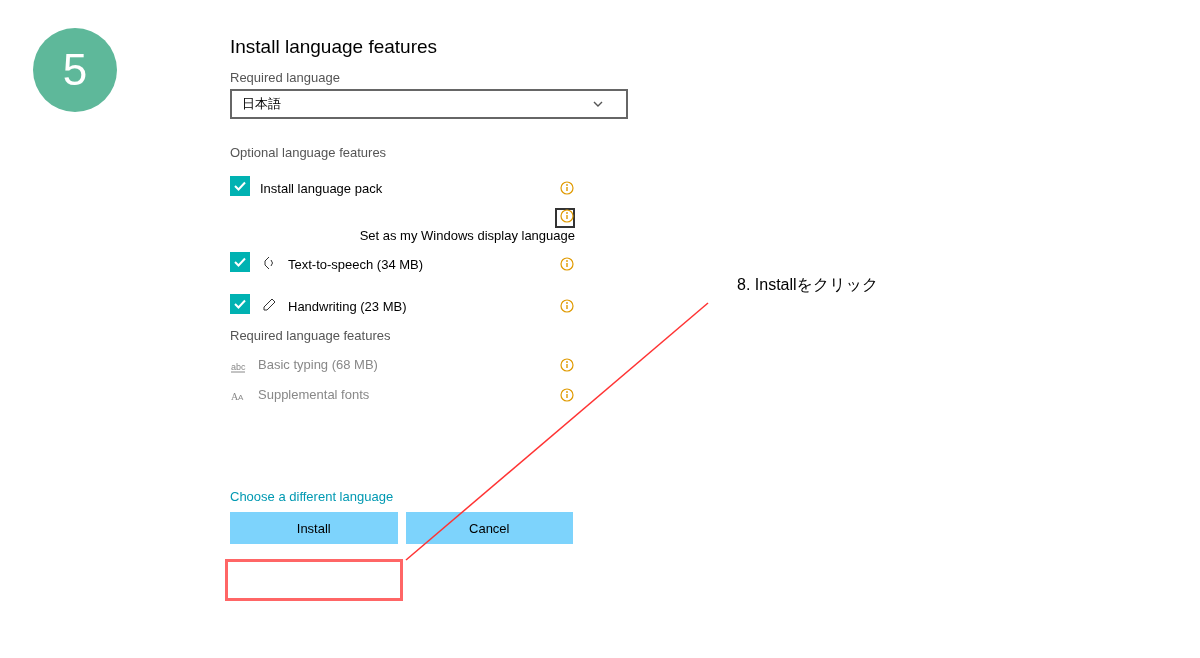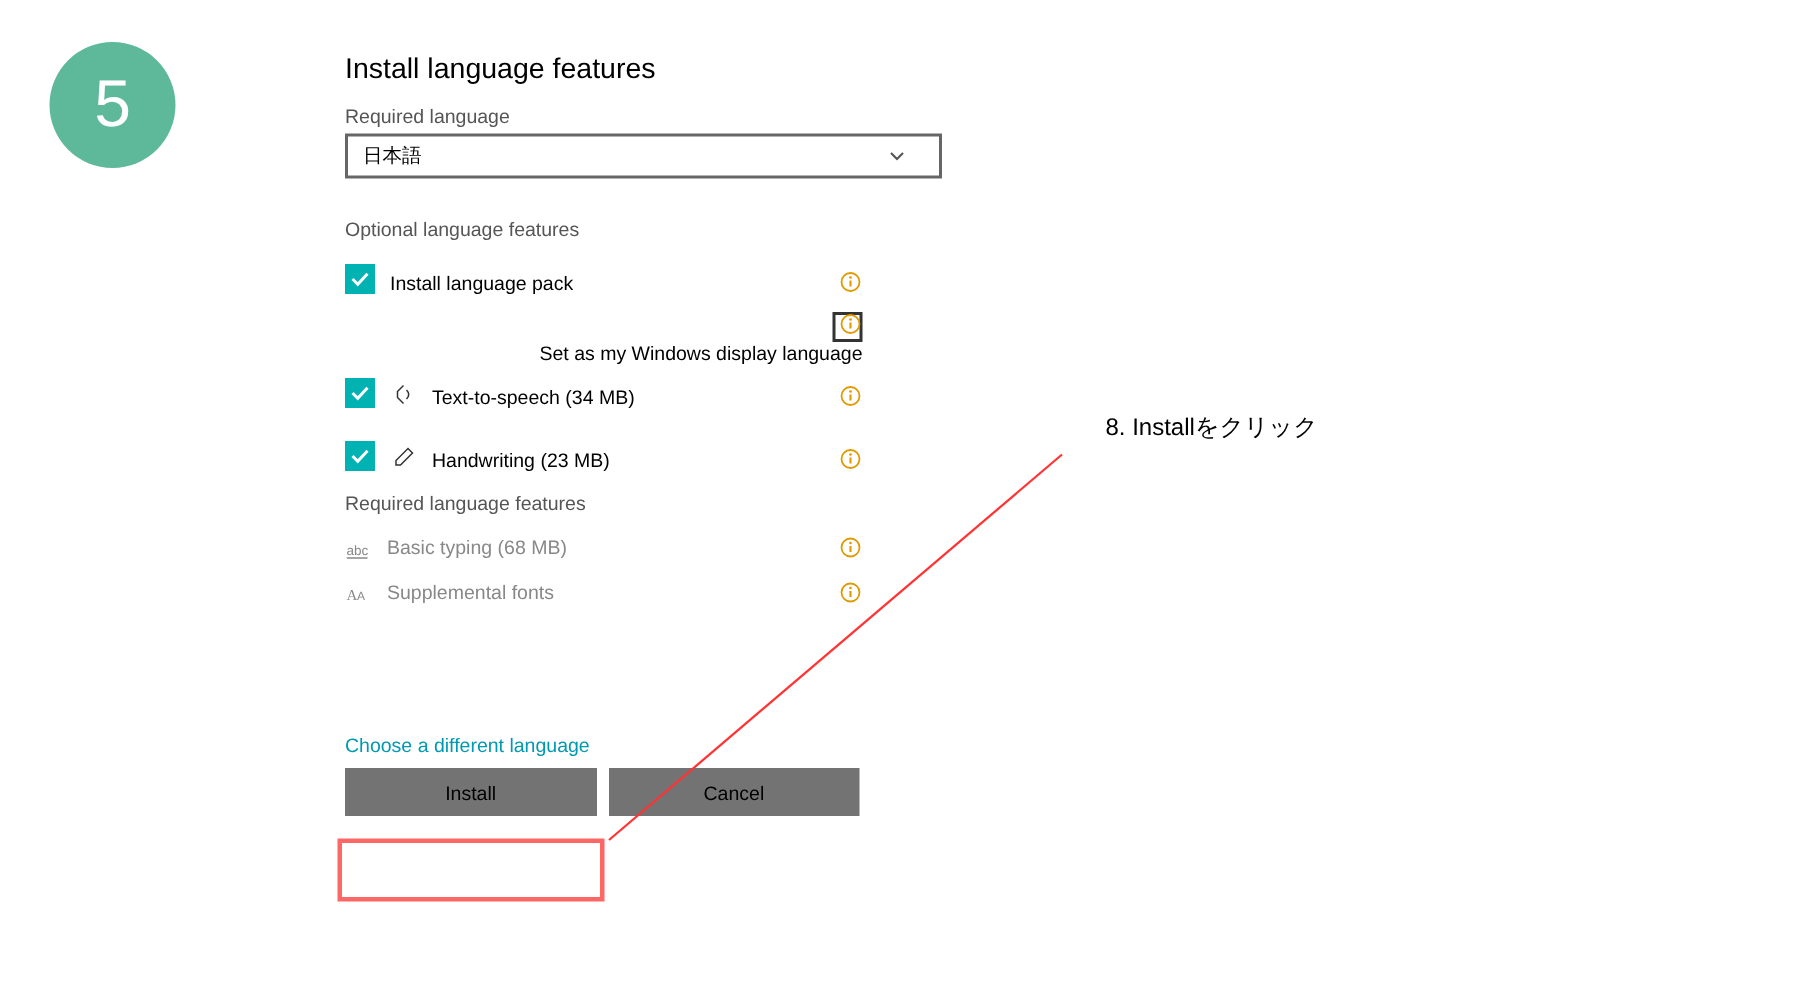--- a/index.html
+++ b/index.html
@@ -132,21 +132,21 @@
     cursor: pointer;
   }
   .button-row {
     display: flex;
     gap: 8px;
     width: 343px;
   }
   .btn {
     flex: 1;
     height: 32px;
-    background: #737373;
+    background: #7dd3fc;
     border: none;
     font-size: 13px;
     color: #000;
     cursor: pointer;
     display: flex;
     align-items: center;
     justify-content: center;
   }
   .install-highlight {
     position: absolute;

